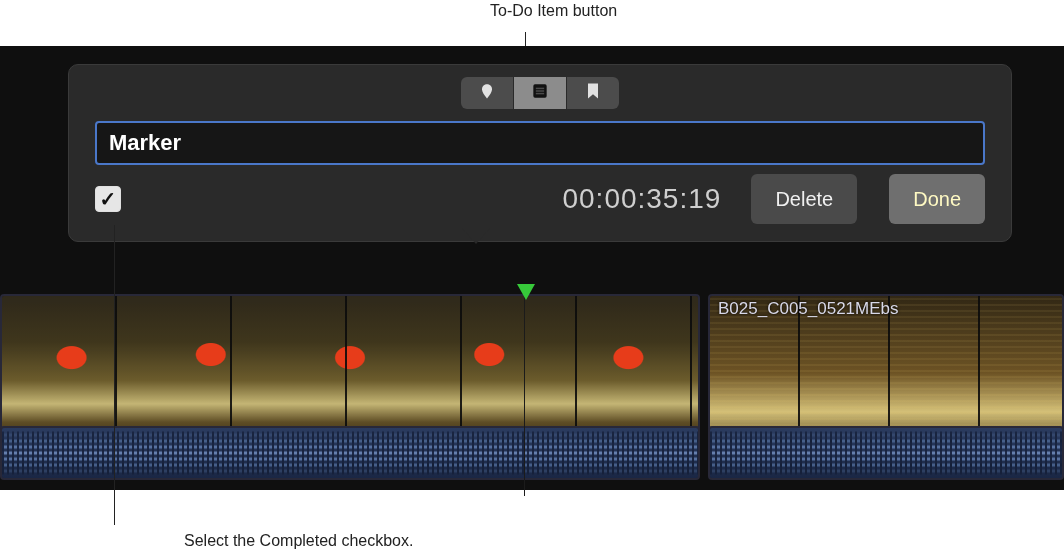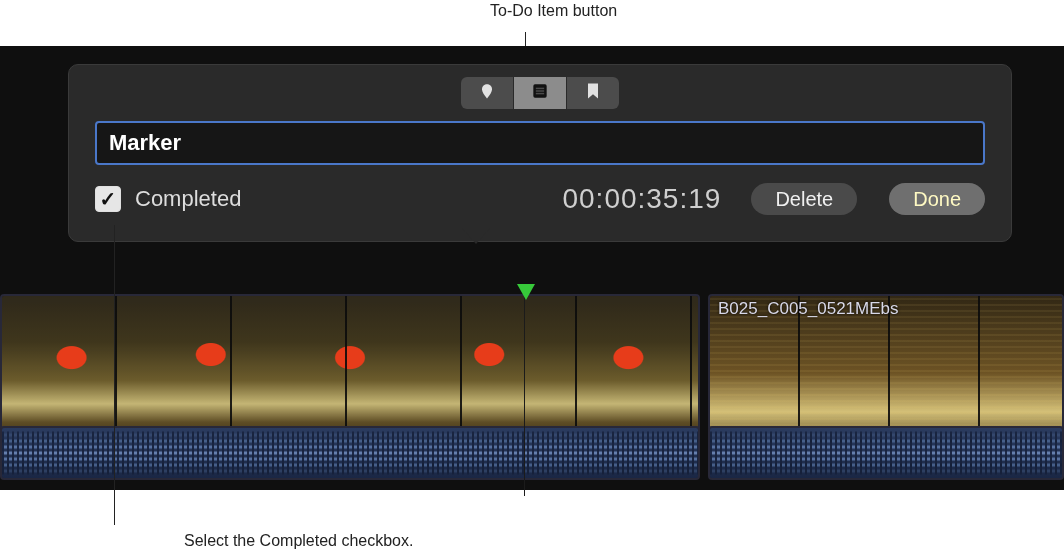--- a/index.html
+++ b/index.html
@@ -52,21 +52,21 @@
   }
   .chk {
     width: 26px; height: 26px; border: 1px solid #e0e0e0; border-radius: 4px;
     background: #e6e6e6; display:flex; align-items:center; justify-content:center;
     color:#111; font-size: 20px; font-weight: 700;
   }
   .chk-label { font-size: 22px; color: #ddd; margin-left: 4px; }
   .spacer { flex: 1; }
   .timecode { color: #cfcfcf; letter-spacing: 1px; font-size: 28px; margin-right: 20px; }
   .btn {
-    height: 32px; padding: 0 24px; border-radius: 16px; display:flex; align-items:center;
+    height: 50px; padding: 0 24px; border-radius: 6px; display:flex; align-items:center;
     font-size: 20px; color:#f0f0f0; background:#4a4a4a;
   }
   .btn.primary { background:#6f6f6f; color:#fef9c3; font-weight:500; }
 
   
   .timeline { position:absolute; left:0; top:248px; width:1064px; }
   .green-marker {
     position:absolute; left: 517px; top: -10px; width: 0; height: 0;
     border-left: 9px solid transparent;
     border-right: 9px solid transparent;
@@ -171,21 +171,20 @@
         </span>
       </div>
     </div>
 
     <input class="name-field" value="Marker" style="">
 
     <div class="row2">
       <div class="chk">
         <span>✓</span>
       </div>
-      <div class="chk-label">Completed</div>
       <div class="spacer"></div>
       <div class="timecode">00:00:35:19</div>
       <div class="btn">Delete</div>
       <div style="width:12px"></div>
       <div class="btn primary">Done</div>
     </div>
   </div>
   <div class="pop-arrow"></div>
 
   <div class="timeline">

